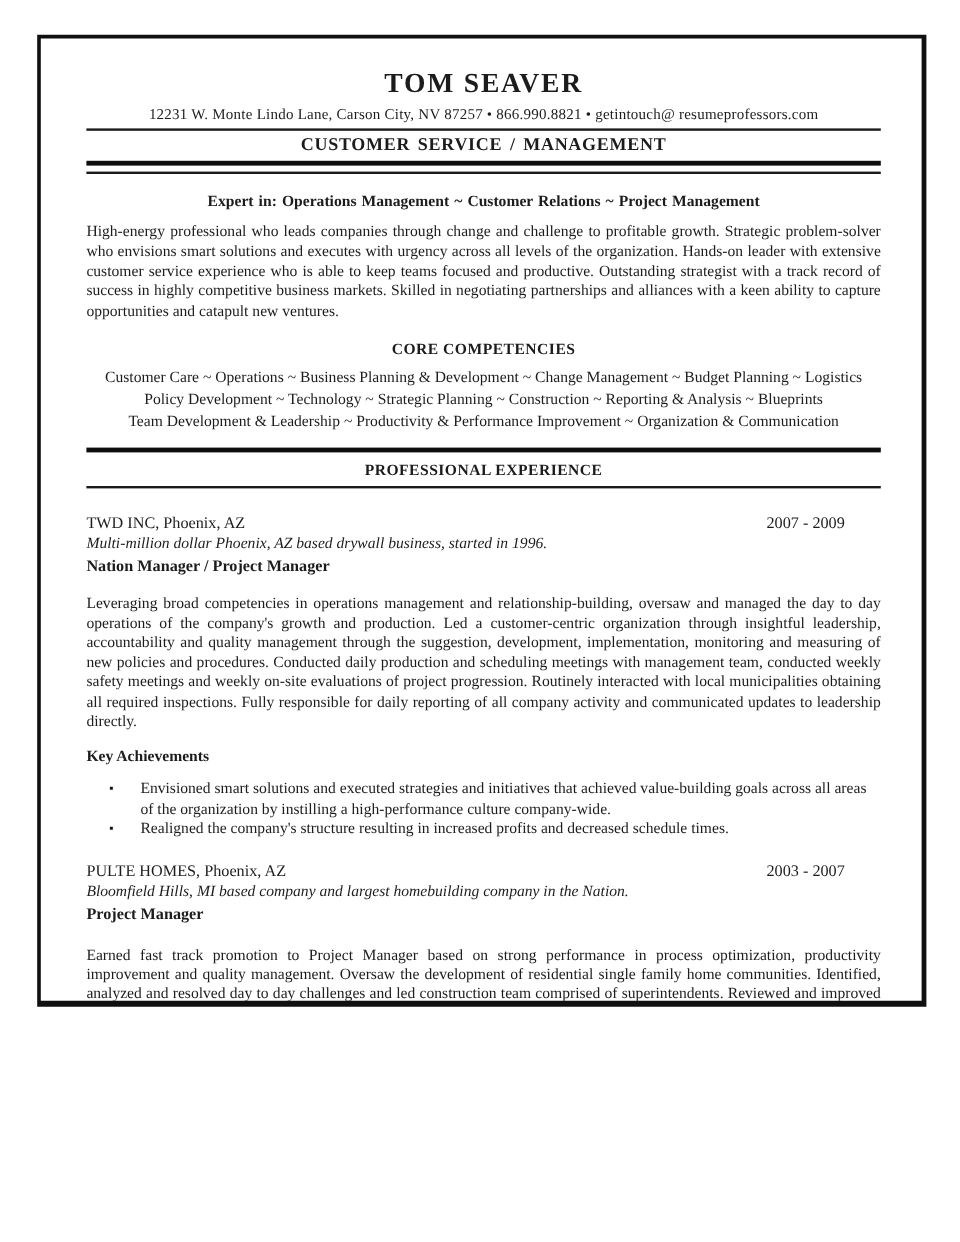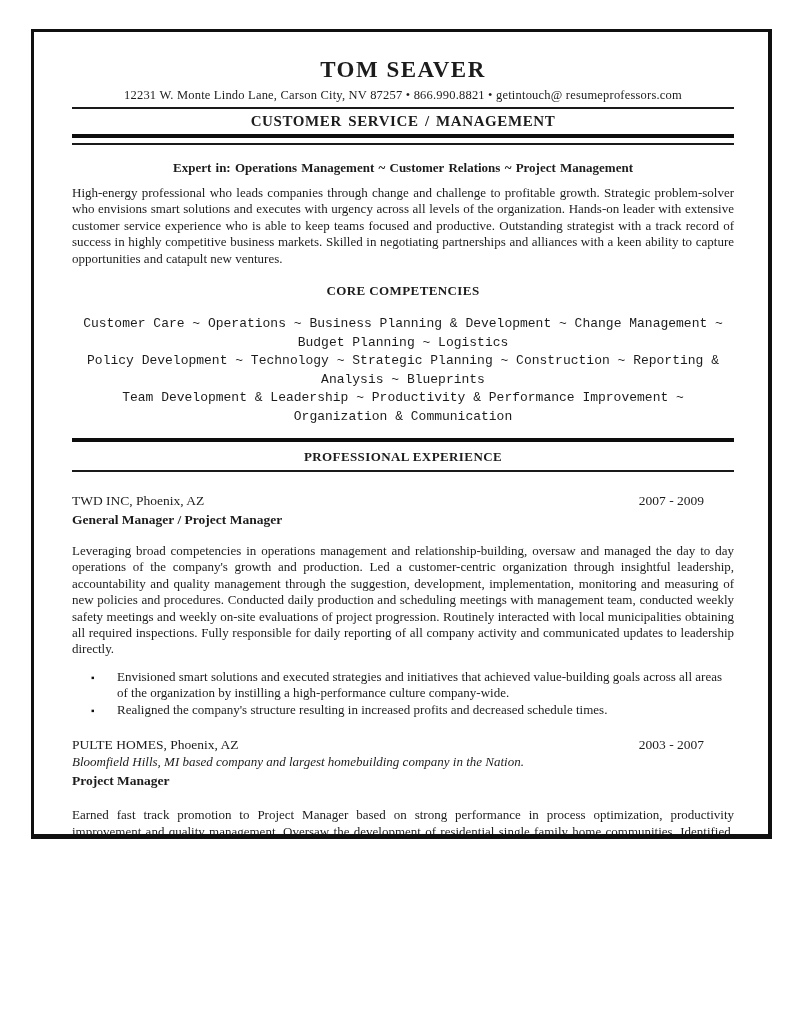--- a/index.html
+++ b/index.html
@@ -82,21 +82,21 @@
     font-size: 13px;
     line-height: 16.4px;
     text-align: justify;
   }
   .cc-title { margin-top: 16px; }
   .cc-line {
     font-size: 13px;
     text-align: center;
     line-height: 18.5px;
   }
-  .cc-lines { margin-top: 16px; font-family: Liberation Mono, monospace; }
+  .cc-lines { margin-top: 6px; }
   .bar-exp { margin-top: 12px; }
   .job-head {
     display: flex;
     justify-content: space-between;
     align-items: baseline;
     font-size: 13.5px;
     margin-top: 21px;
   }
   .job-dates { padding-right: 30px; }
   .job-desc {
@@ -159,23 +159,25 @@
 
   <div class="bar-thick bar-exp"></div>
   <div class="section-title">PROFESSIONAL EXPERIENCE</div>
   <div class="rule-thin rule-under"></div>
 
   <div class="job job-1">
     <div class="job-head">
       <span class="job-company">TWD INC, Phoenix, AZ</span>
       <span class="job-dates">2007 - 2009</span>
     </div>
-    <div class="job-title">General Manager / Project Manager</div>
+    <div class="job-desc">Multi-million dollar Phoenix, AZ based drywall business, started in 1996.</div>
+    <div class="job-title">Nation Manager / Project Manager</div>
     <p class="body-par job-par">Leveraging broad competencies in operations management and relationship-building, oversaw and managed the day to day operations of the company's growth and production. Led a customer-centric organization through insightful leadership, accountability and quality management through the suggestion, development, implementation, monitoring and measuring of new policies and procedures. Conducted daily production and scheduling meetings with management team, conducted weekly safety meetings and weekly on-site evaluations of project progression. Routinely interacted with local municipalities obtaining all required inspections. Fully responsible for daily reporting of all company activity and communicated updates to leadership directly.</p>
 
+    <div class="key-ach">Key Achievements</div>
     <div class="bullet-list">
       <div class="bullet-item">Envisioned smart solutions and executed strategies and initiatives that achieved value-building goals across all areas of the organization by instilling a high-performance culture company-wide.</div>
       <div class="bullet-item">Realigned the company's structure resulting in increased profits and decreased schedule times.</div>
     </div>
   </div>
 
   <div class="job job-2">
     <div class="job-head">
       <span class="job-company">PULTE HOMES, Phoenix, AZ</span>
       <span class="job-dates">2003 - 2007</span>

